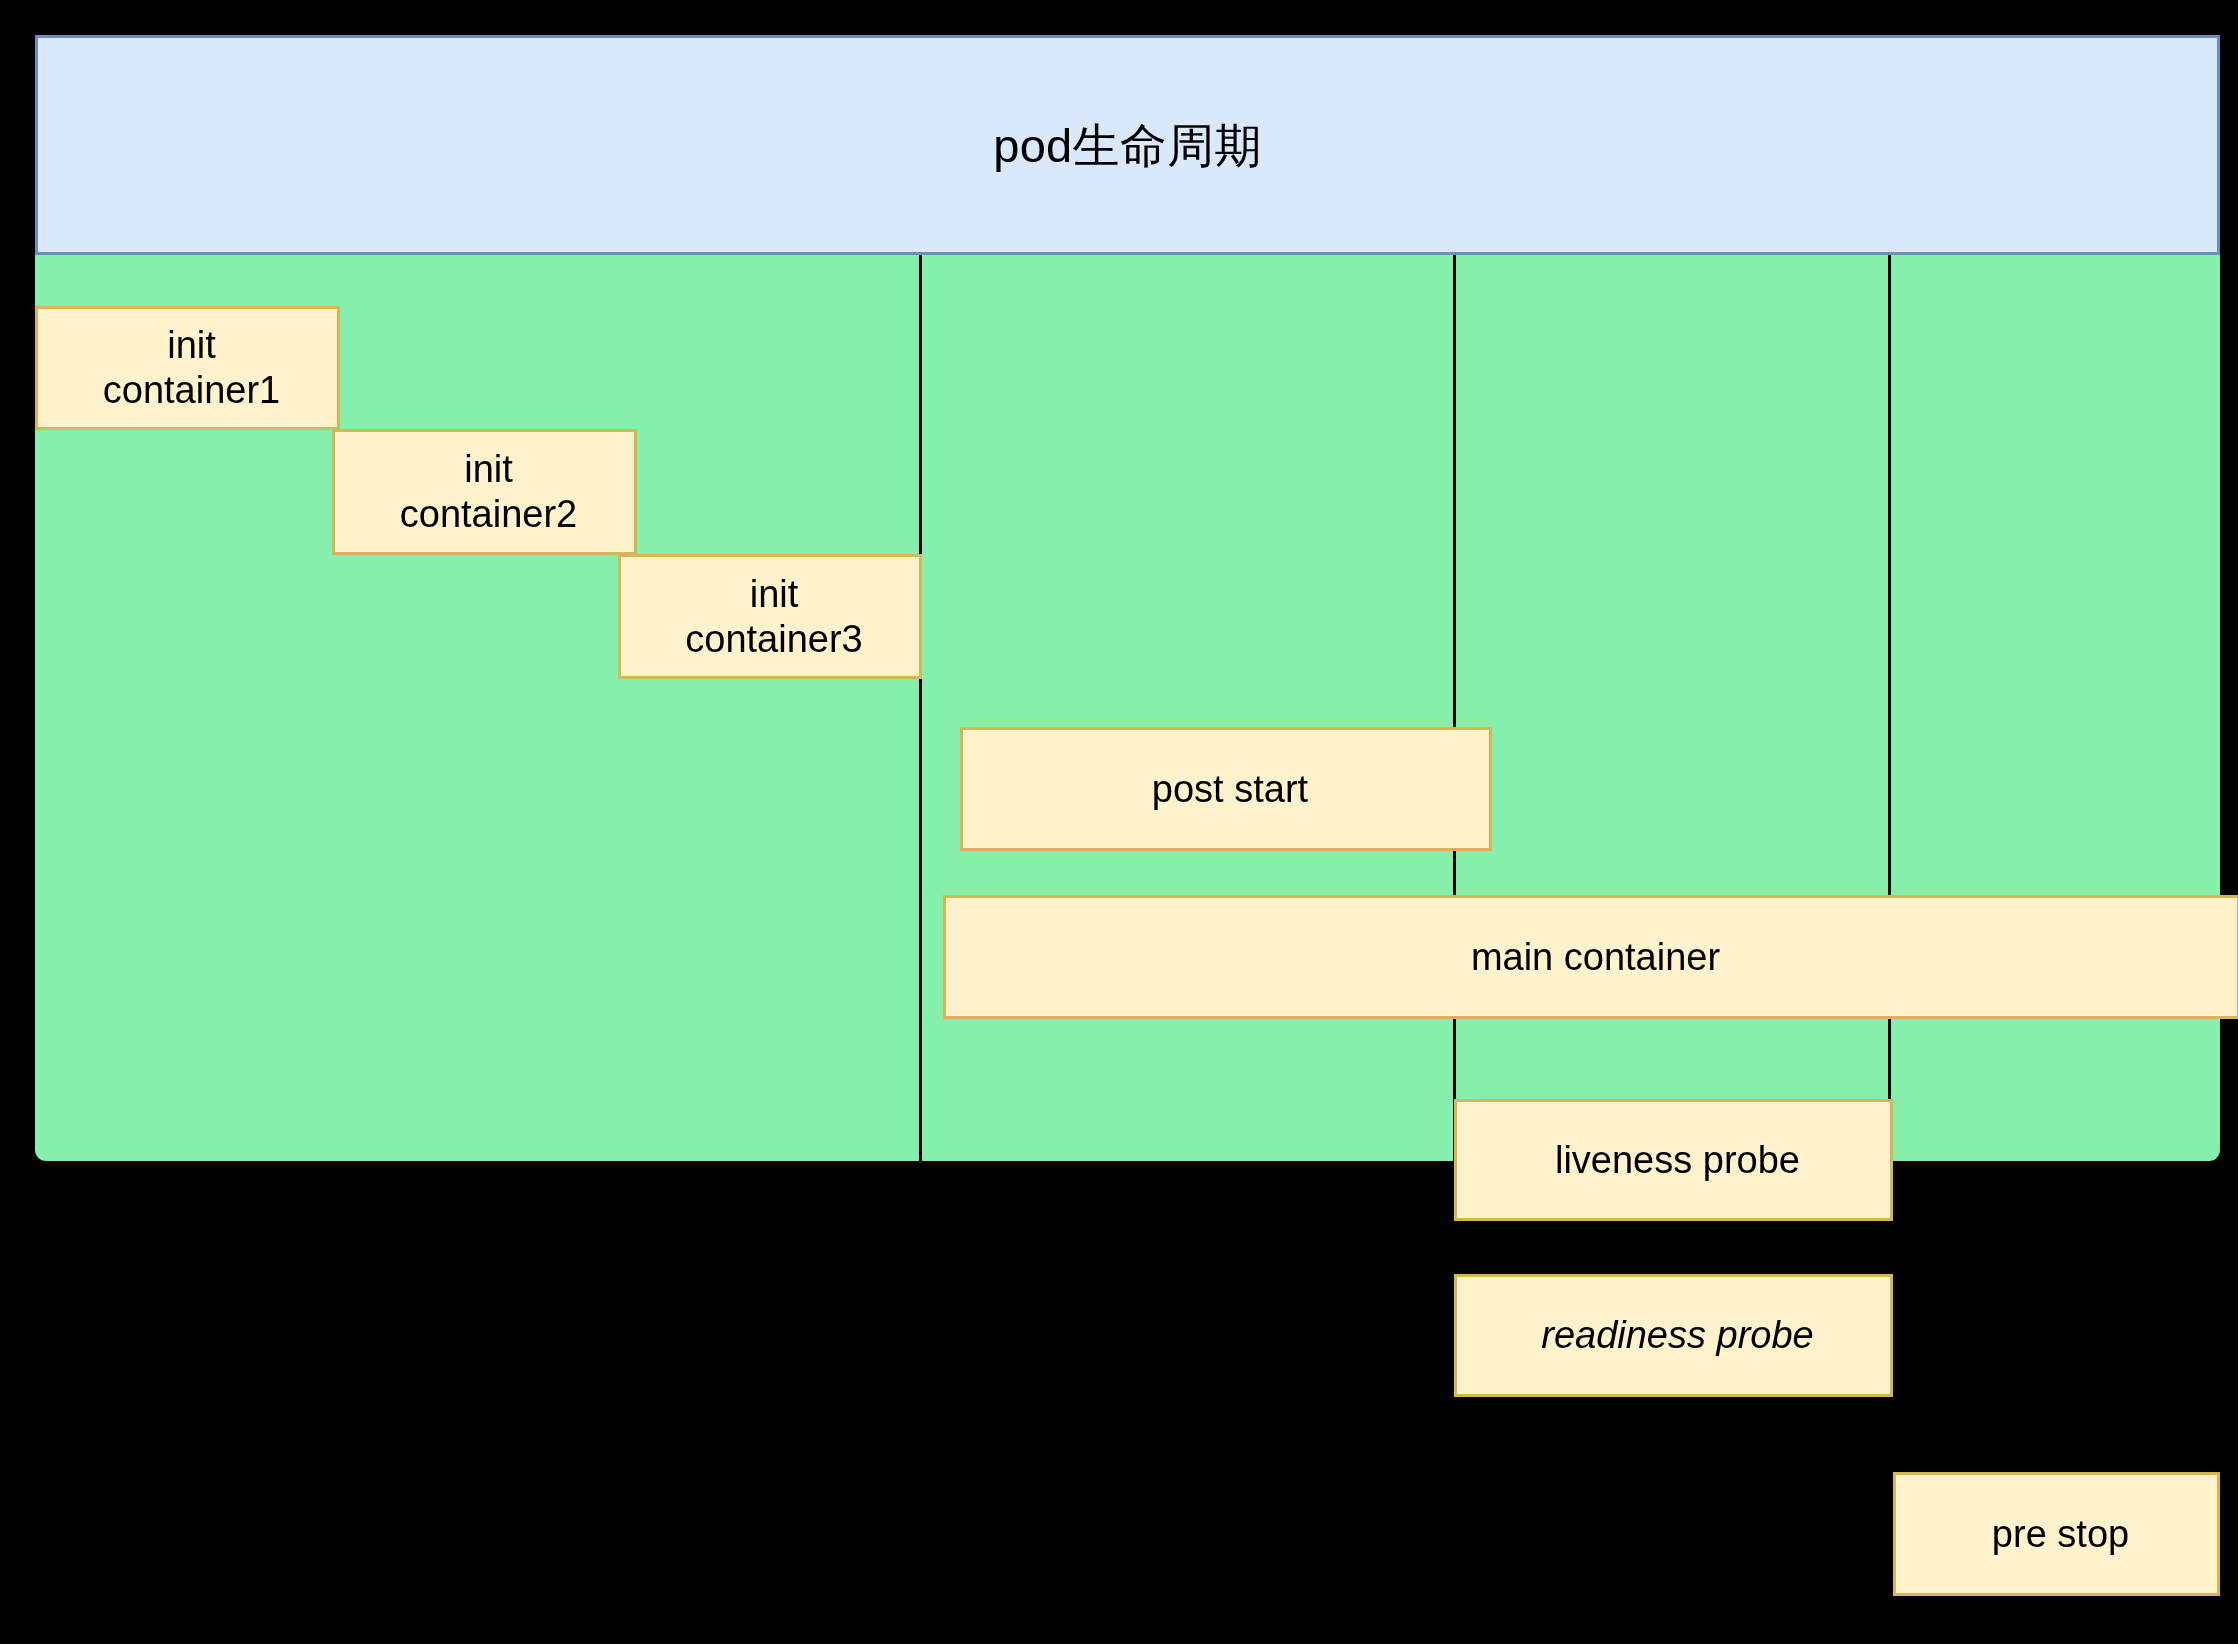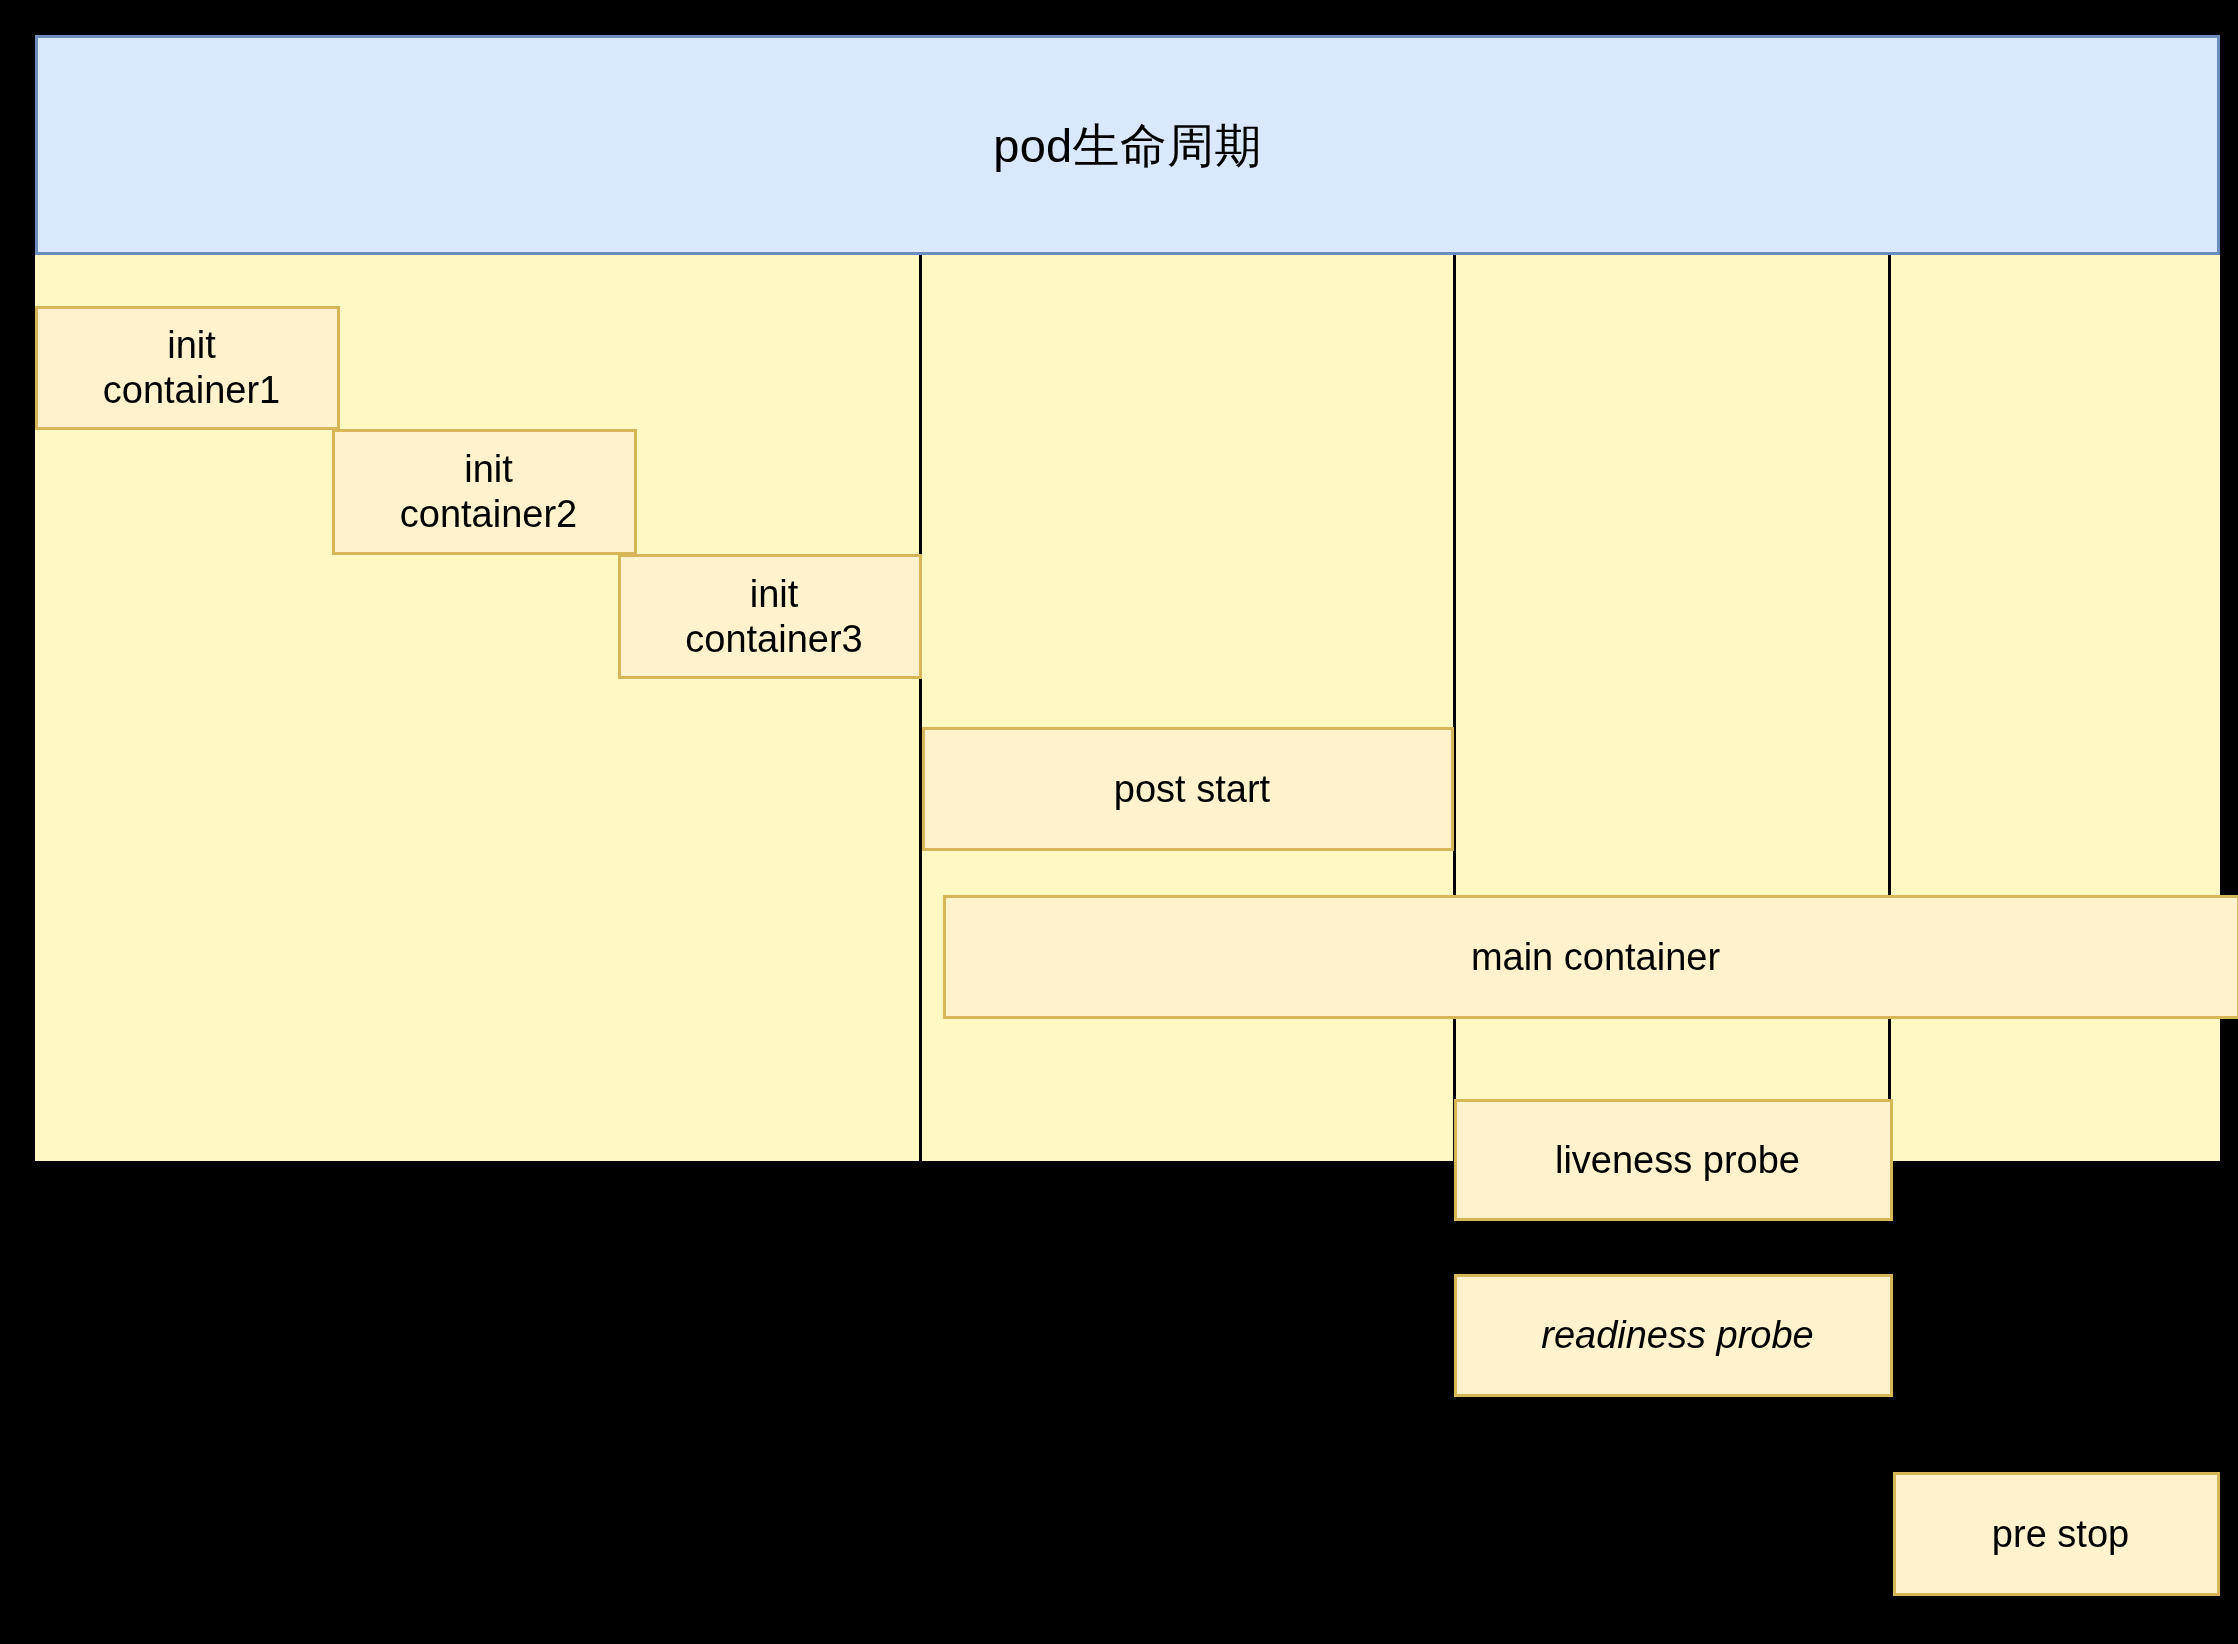--- a/index.html
+++ b/index.html
@@ -21,21 +21,22 @@
     background: #000000;
   }
 
   
   .canvas {
     position: absolute;
     left: 35px;
     top: 35px;
     width: 2185px;
     height: 1126px;
-    background: #fef9c3;
+    background: #86efac;
+    border-radius: 11px;
   }
 
   
   .title-band {
     position: absolute;
     left: 0px;
     top: 0px;
     width: 2185px;
     height: 220px;
     background: #dae8fc;
@@ -79,21 +80,21 @@
   }
   .phase-box .label {
     padding: 0 8.7px;
     white-space: pre-line;
   }
 
   
   #box-init-container1 { left: 0px;    top: 271px;  width: 305px;  height: 124px; z-index: 6; }
   #box-init-container2 { left: 297px;  top: 394px;  width: 305px;  height: 126px; z-index: 5; }
   #box-init-container3 { left: 583px;  top: 519px;  width: 304px;  height: 125px; z-index: 4; }
-  #box-post-start      { left: 887px; top: 692px; width: 532px;  height: 124px; z-index: 7; }
+  #box-post-start      { left: 925px; top: 692px; width: 532px;  height: 124px; z-index: 7; }
   #box-main-container  { left: 908px; top: 860px; width: 1297px; height: 124px; z-index: 7; }
   #box-liveness-probe  { left: 1419px; top: 1064px; width: 439px;  height: 122px; z-index: 7; }
   #box-readiness-probe { left: 1419px; top: 1239px; width: 439px;  height: 123px; z-index: 7; font-style: italic; }
   #box-pre-stop        { left: 1858px; top: 1437px; width: 327px;  height: 124px; z-index: 7; }
 </style>
 </head>
 <body>
 
 <div id="diagram-root">
 

